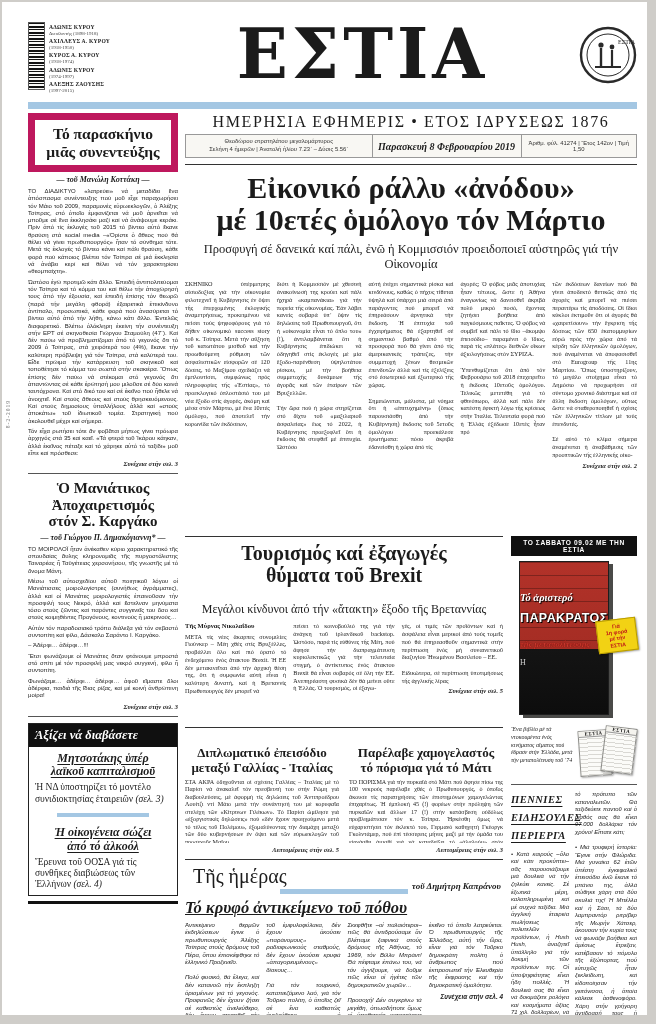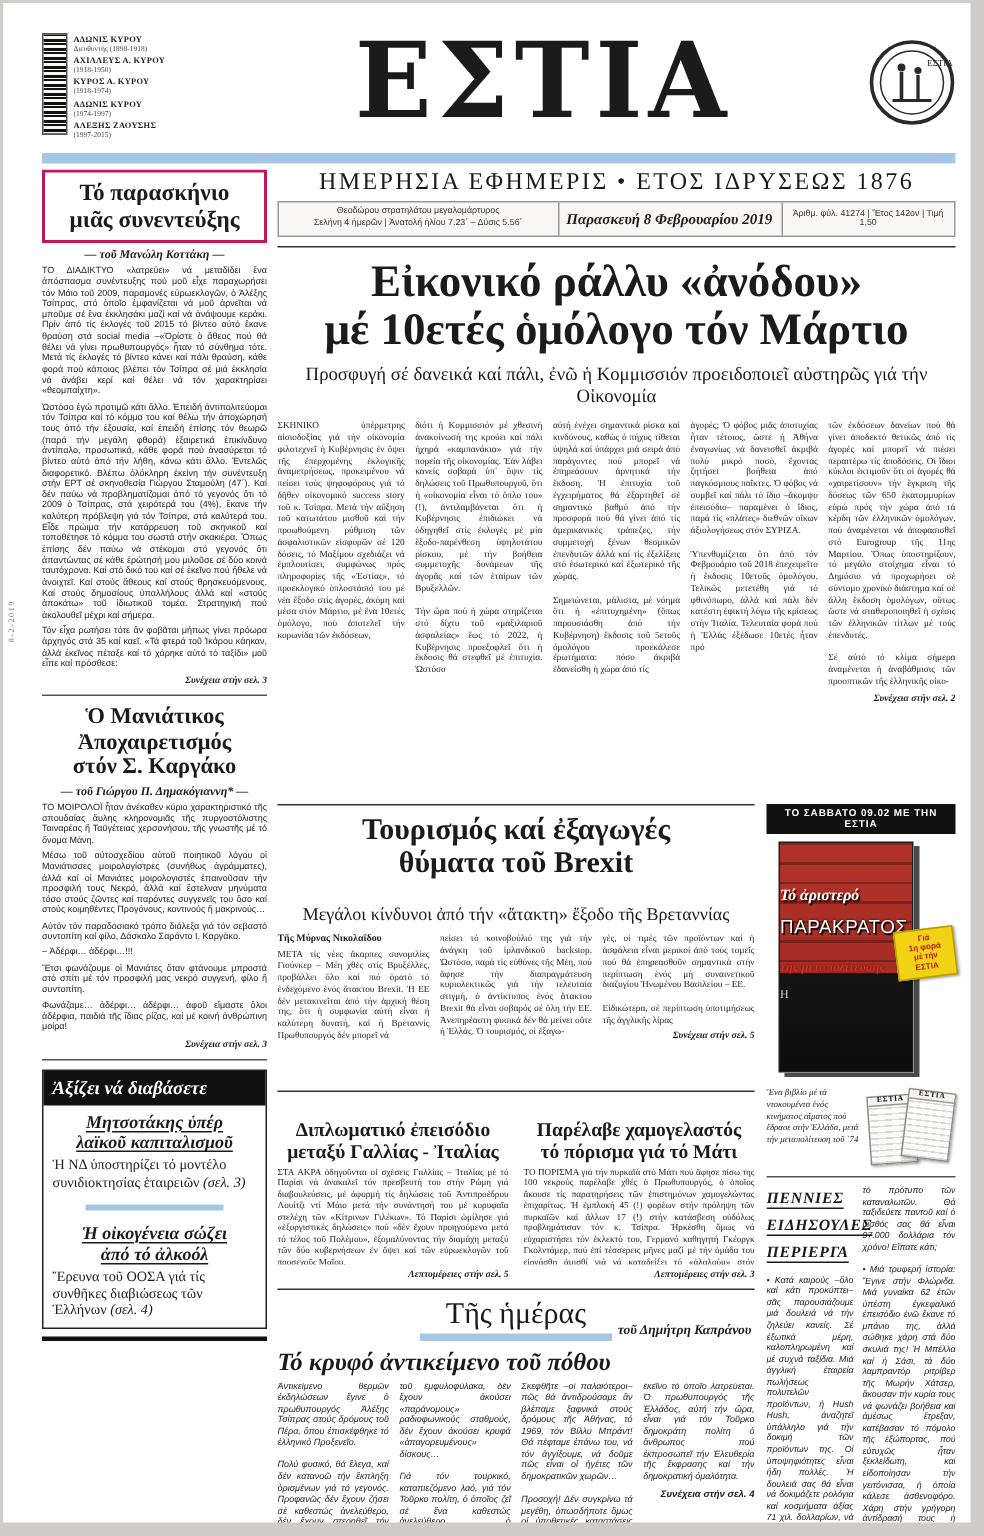--- a/index.html
+++ b/index.html
@@ -19,21 +19,21 @@
   .founder-note{color:#444;font-size:5px;margin-bottom:1px;}
   .brand{flex:1;text-align:center;font-size:67px;line-height:.95;font-weight:900;
          letter-spacing:4px;margin:0;transform:scaleY(1.04);font-family:"DejaVu Serif",serif;}
   .seal{width:58px;height:58px;flex:none;margin-top:4px;}
   .blue-bar{height:7px;background:#a4c7e3;margin:7px 0 4px;}
   
   .content{display:flex;gap:7px;}
   .leftcol{width:150px;flex:none;overflow:hidden;height:862px;}
   .maincol{flex:1;min-width:0;}
   
-  .box-title{border:2px solid #be185d;padding:5px 3px;text-align:center;
+  .box-title{border:7px solid #be185d;padding:5px 3px;text-align:center;
              font-size:15.5px;font-weight:bold;line-height:1.12;}
   .dash-byline{text-align:center;font-size:8px;font-weight:bold;font-style:italic;margin:3px 0 4px;}
   .dash-byline::before{content:"—  ";}
   .dash-byline::after{content:"  —";}
   .sansbody{font-family:"Liberation Sans",sans-serif;font-size:6px;line-height:1.22;}
   .sansbody .para{margin-top:3px;}
   .cont{font-size:6.4px;font-weight:bold;font-style:italic;text-align:right;margin-top:3px;}
   .thin-rule{border:none;border-top:1px solid #555;margin:6px 0;}
   .l2-title{text-align:center;font-size:15px;font-weight:bold;line-height:1.1;margin:2px 0;}
   .readbox{border:1px solid #222;margin-top:2px;}
@@ -45,21 +45,21 @@
   .readbox-item p{margin:0;font-size:9.5px;line-height:1.2;}
   .readbox-page{font-style:italic;}
   .blue-div{height:4px;background:#a4c7e3;width:62%;margin:4px auto;}
   
   .tagline{text-align:center;font-size:16px;letter-spacing:1.6px;font-weight:400;}
   .infobar{display:flex;border:1px solid #999;margin-top:3px;background:#f8f7f3;}
   .infobar .cell{padding:3px 5px;display:flex;flex-direction:column;justify-content:center;}
   .cell-saint{width:42%;font-family:"Liberation Sans",sans-serif;font-size:5.9px;
               text-align:center;line-height:1.35;color:#333;}
   .cell-date{width:33%;border-left:1px solid #999;border-right:1px solid #999;
-             font-size:10px;font-weight:bold;font-style:italic;text-align:left;}
+             font-size:10px;font-weight:bold;font-style:italic;text-align:center;}
   .cell-issue{width:25%;font-family:"Liberation Sans",sans-serif;font-size:5.9px;
               text-align:center;color:#333;}
   .headline-wrap{border-top:1px solid #333;margin-top:6px;padding-top:7px;text-align:center;}
   .main-headline{margin:0;font-size:30px;line-height:1.07;font-weight:bold;}
   .main-subhead{margin:6px 0 0;font-size:12.5px;}
   .main-body{display:flex;gap:7px;margin-top:8px;height:250px;overflow:hidden;}
   .mcol{flex:1;font-size:6.2px;line-height:1.25;min-width:0;}
   
   .lower{display:flex;gap:8px;margin-top:6px;}
   .center-sec{flex:1;min-width:0;}
@@ -68,41 +68,41 @@
   .brexit h2{margin:2px 0 0;font-size:20px;line-height:1.08;}
   .brexit .subhead{font-size:12px;margin:16px 0 5px;}
   .brexit-cols{display:flex;gap:7px;height:100px;overflow:hidden;text-align:left;}
   .bcol{flex:1;font-size:6.2px;line-height:1.25;min-width:0;}
   .col-byline{font-weight:bold;font-size:6.6px;margin-bottom:2px;}
   .briefs{display:flex;gap:10px;border-top:1px solid #333;margin-top:5px;padding-top:18px;}
   .brief{flex:1;min-width:0;}
   .brief h3{margin:0 0 3px;text-align:center;font-size:13px;line-height:1.12;}
   .brief .btext{font-size:6.1px;line-height:1.24;height:64px;overflow:hidden;}
   .imeras{border-top:1px solid #333;margin-top:6px;padding-top:5px;}
-  .imeras-head{text-align:center;position:relative;}
+  .imeras-head{position:relative;}
   .imeras-title{font-size:20px;display:inline-block;padding:0 8px;}
   .imeras-blue{height:5px;background:#a4c7e3;width:128px;margin:1px auto 0;}
   .imeras-byline{position:absolute;right:2px;top:16px;font-size:9px;font-weight:bold;font-style:italic;}
-  .imeras-headline{margin:4px 0 4px;font-size:16.5px;font-style:italic;font-weight:bold;}
+  .imeras-headline{margin:4px 0 4px;font-size:16.5px;font-style:italic;font-weight:bold;text-decoration:underline;}
   .imeras-cols{display:flex;gap:7px;height:122px;overflow:hidden;}
   .icol{flex:1;font-family:"Liberation Sans",sans-serif;font-style:italic;
         font-size:6px;line-height:1.26;min-width:0;}
   .black-rule{height:3px;background:#111;margin-top:5px;}
   
   .rail-bar{background:#101010;color:#fff;font-family:"Liberation Sans",sans-serif;
             font-size:6.6px;font-weight:bold;text-align:center;letter-spacing:.6px;padding:3px 1px;}
   .book-wrap{position:relative;height:162px;}
   .book{width:88px;height:152px;margin:5px 0 0 8px;position:relative;border:1px solid #1d1d1d;
         background:linear-gradient(180deg,#b23229 0,#a52d24 57%,#141414 57%,#0d0d0d 100%);
         box-shadow:4px 3px 0 #4a4a48;text-align:left;overflow:hidden;}
   .book-planks{position:absolute;inset:0 0 43%;background:
         repeating-linear-gradient(180deg,rgba(0,0,0,.28) 0 1.5px,transparent 1.5px 13px);}
   .book-t1{position:relative;margin-top:30px;font-style:italic;font-weight:bold;font-size:10.5px;
            color:#fff;text-shadow:1px 1px 1px #000;}
-  .book-t2{position:relative;font-weight:400;font-size:12.5px;letter-spacing:.4px;color:#fff;
+  .book-t2{position:relative;font-weight:700;font-size:12.5px;letter-spacing:.4px;color:#fff;
            text-shadow:1px 1px 0 #000,0 0 2px #000;margin-top:8px;
            font-family:"Liberation Sans",sans-serif;}
   .book-t3{position:relative;font-style:italic;font-weight:bold;font-size:8.5px;color:#c8372b;
            margin-top:14px;text-shadow:0 0 1px #600;}
   .book-pub{position:relative;color:#cfcfcf;font-size:8px;margin-top:9px;letter-spacing:2px;}
   .badge{position:absolute;right:0;top:58px;width:36px;background:#f2d214;color:#c01818;
          font-family:"Liberation Sans",sans-serif;font-weight:bold;font-size:5.4px;
          line-height:1.15;text-align:center;padding:3px 1px;transform:rotate(-7deg);
          border:1px solid #b79b00;box-shadow:1px 1px 2px rgba(0,0,0,.4);}
   .promo-foot{display:flex;gap:3px;margin-top:3px;align-items:flex-start;}

